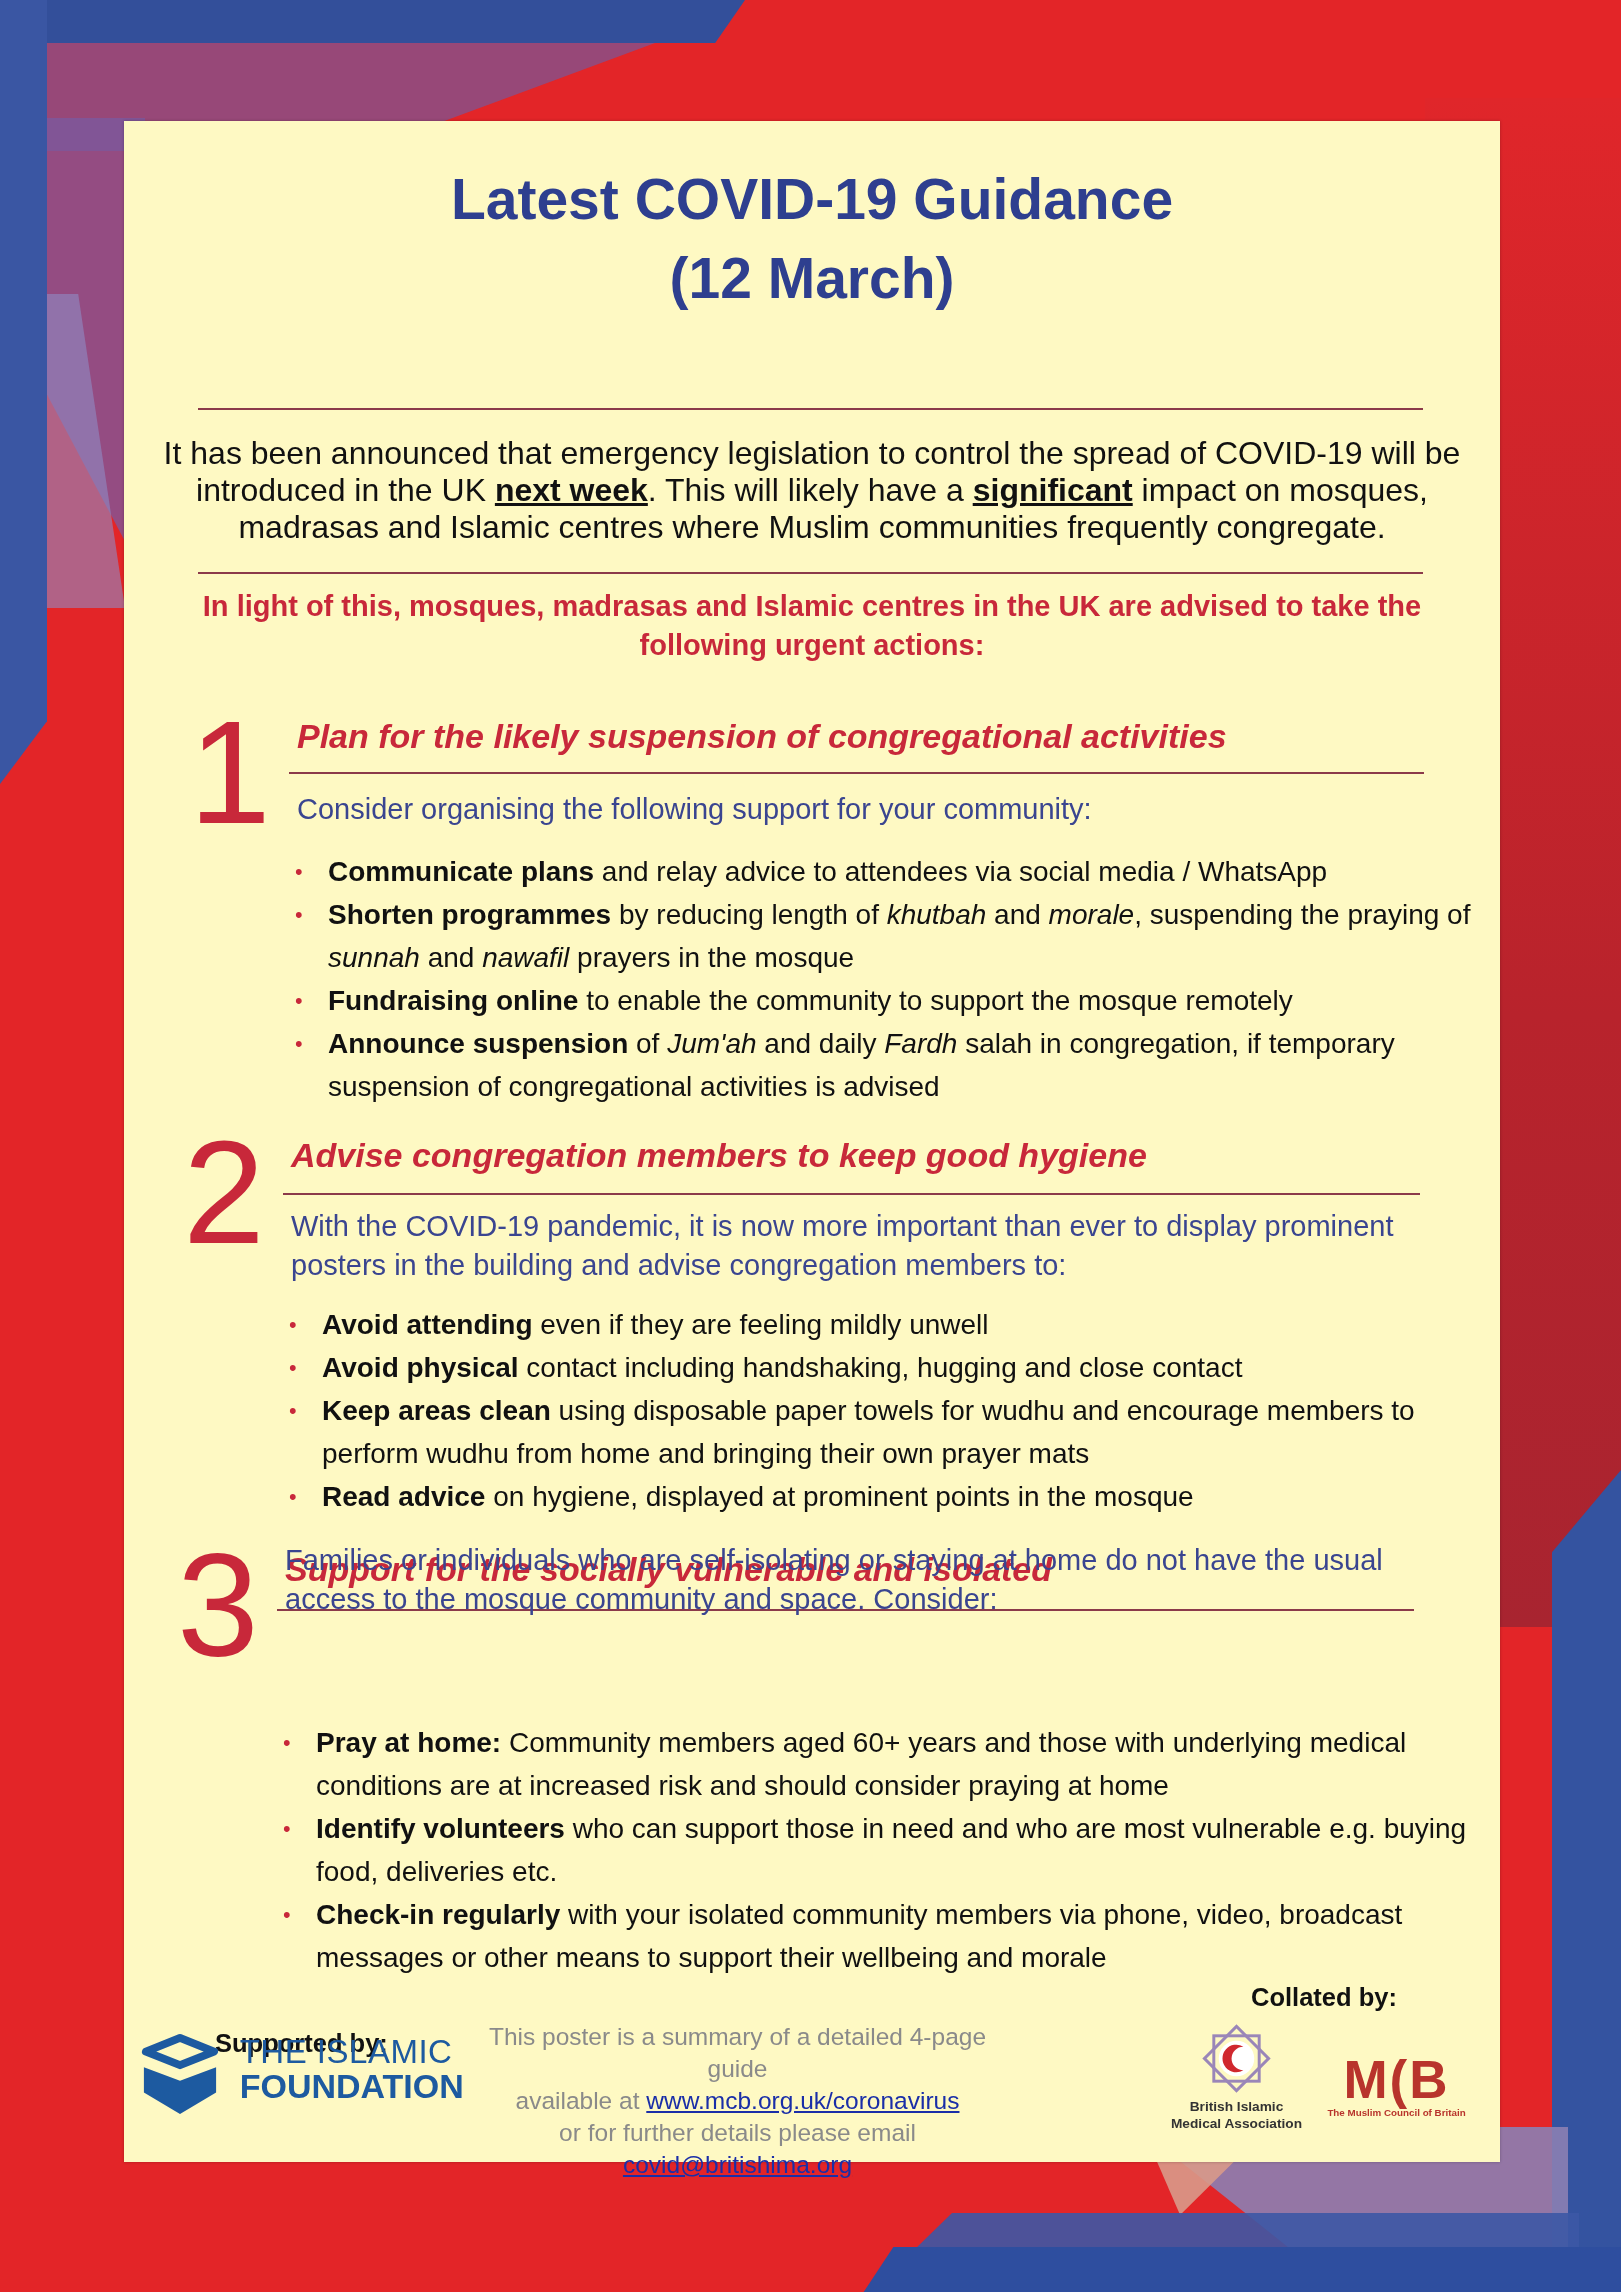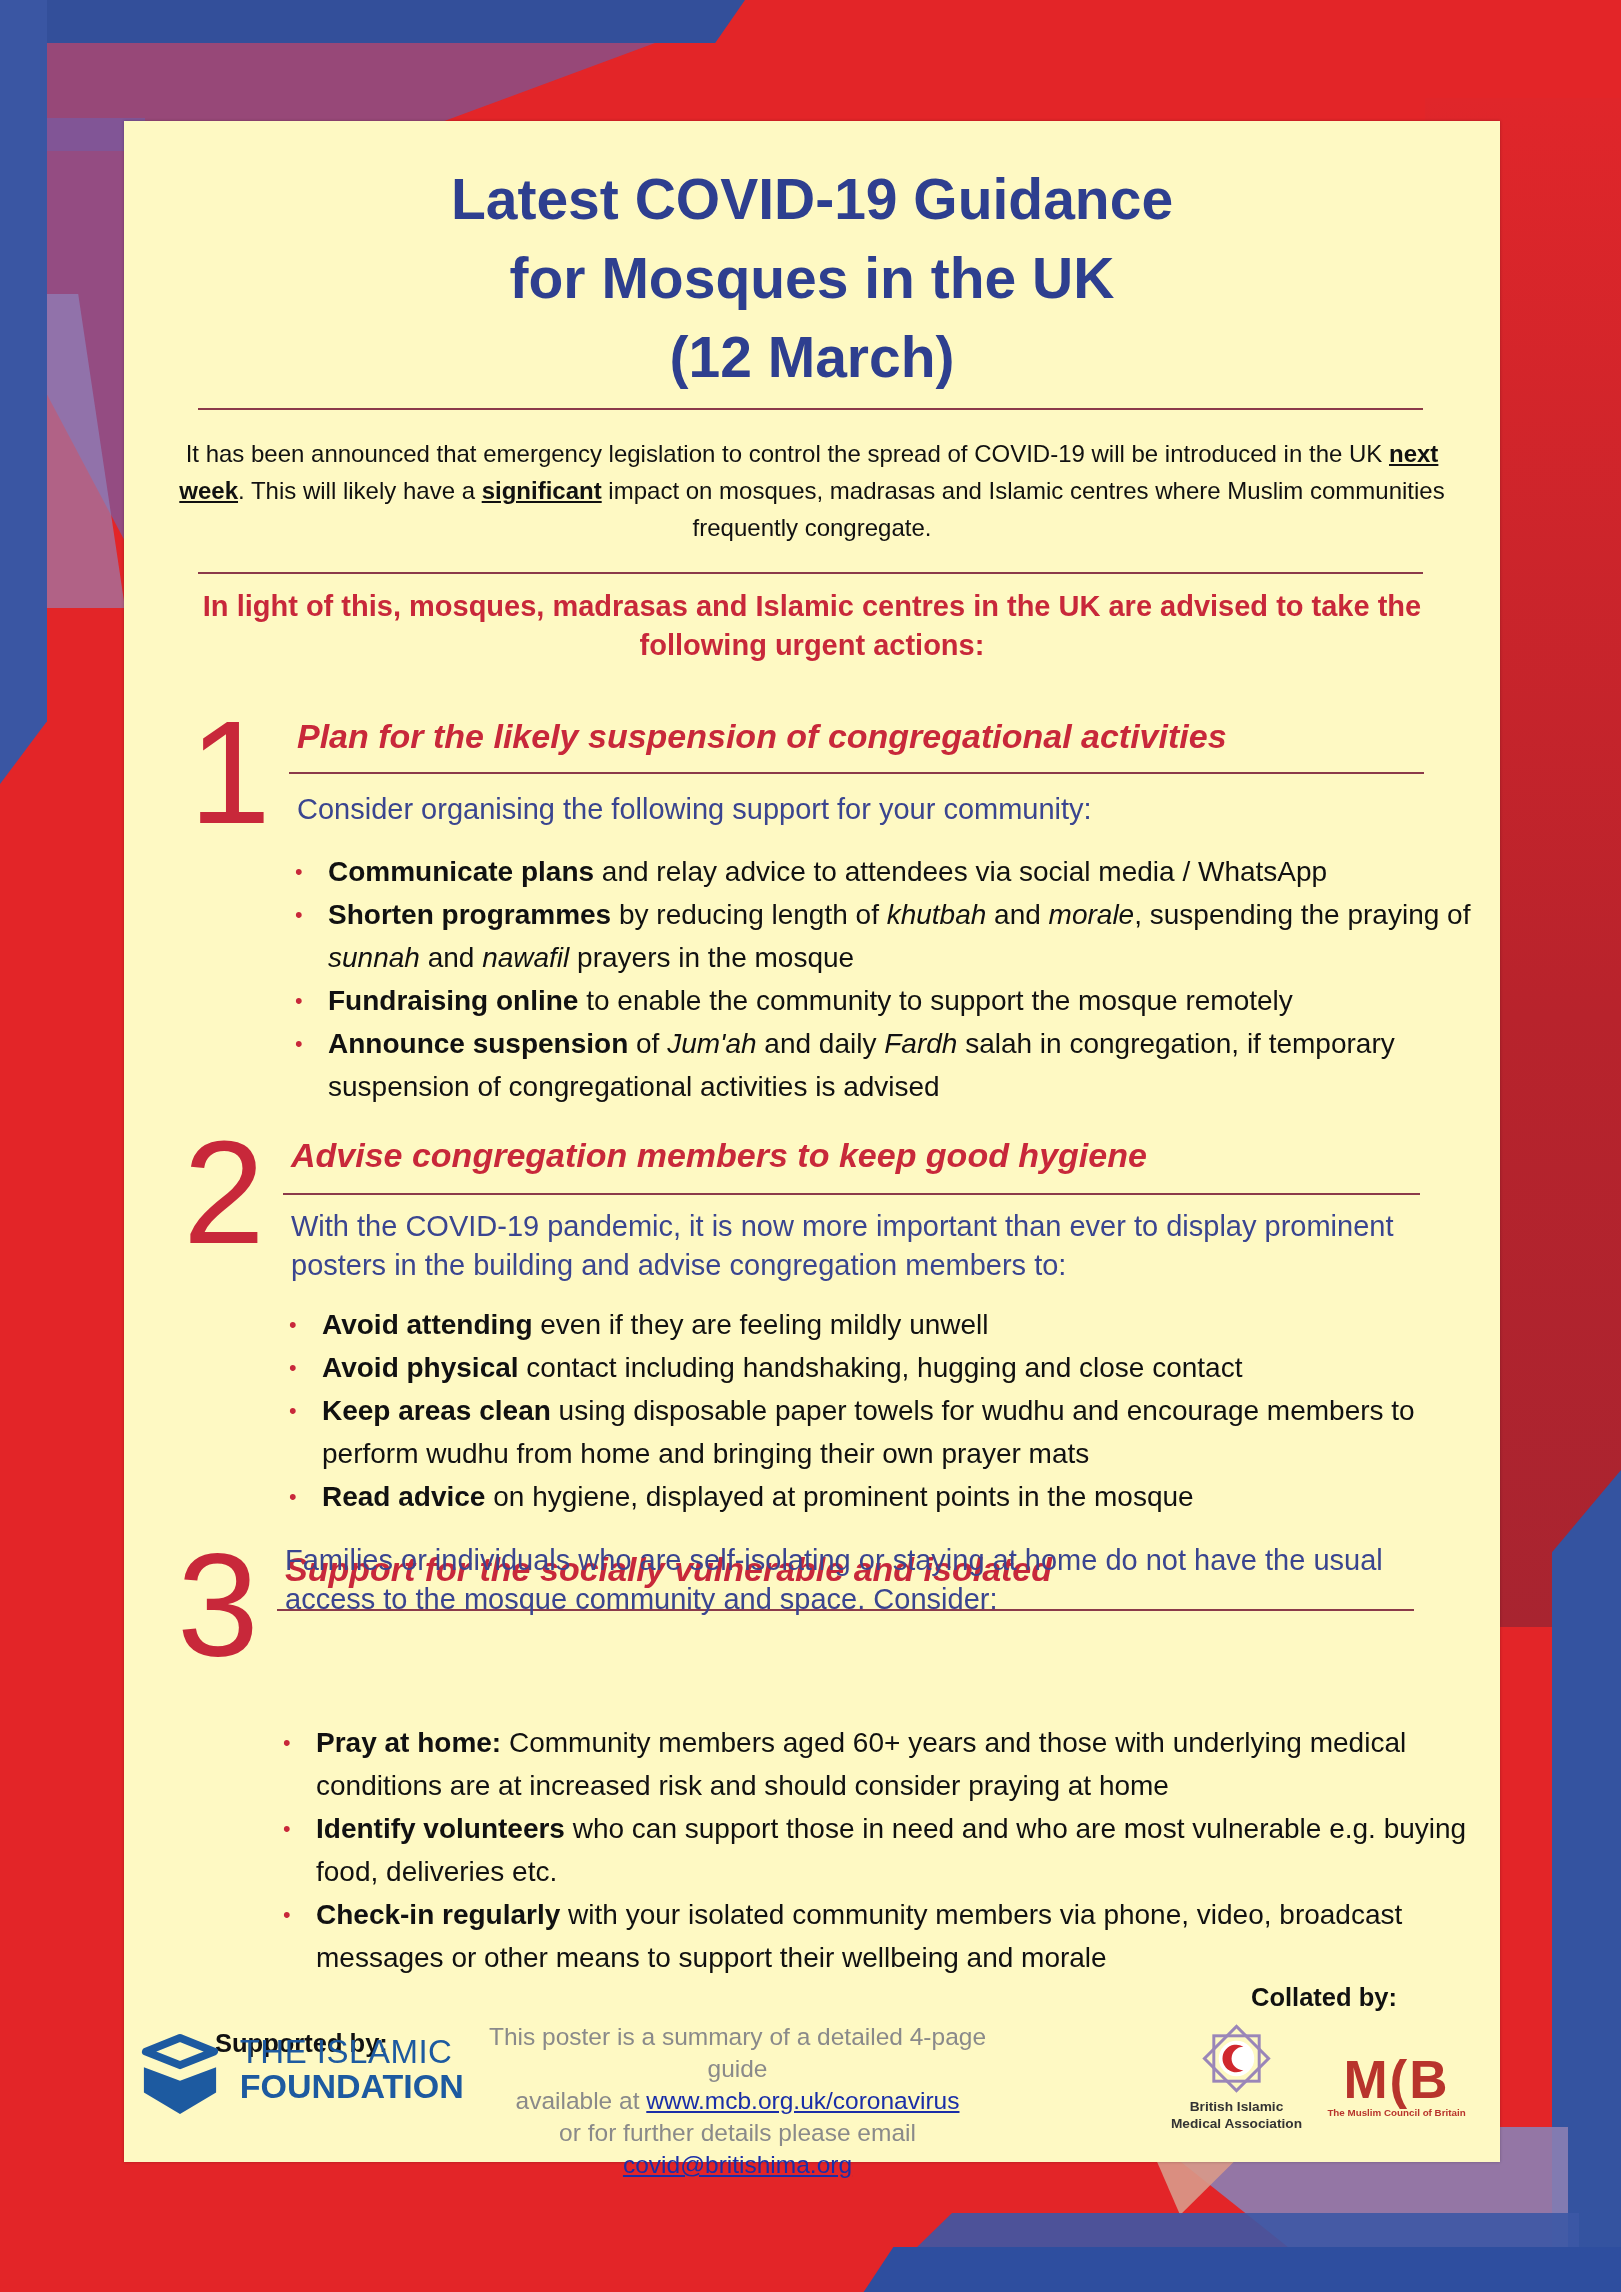--- a/index.html
+++ b/index.html
@@ -40,21 +40,21 @@
 
   .title { position: absolute; left: 0; right: 0; top: 39px; text-align: center;
     color: #2e3f8f; font-weight: bold; font-size: 57px; line-height: 79px; }
   .title div { margin: 0; }
 
   .rule { position: absolute; height: 2px; background: #8b3a4a; }
   .rule.r1 { left: 74px; width: 1225px; top: 287px; }
   .rule.r2 { left: 74px; width: 1225px; top: 451px; }
 
   .intro { position: absolute; left: 39px; right: 39px; top: 314px; text-align: center;
-    color: #111; font-size: 24px; line-height: 37px; }
+    color: #111; font-size: 32px; line-height: 37px; }
   .intro u { font-weight: bold; }
 
   .advice { position: absolute; left: 39px; right: 39px; top: 466px; text-align: center;
     color: #c8283a; font-weight: bold; font-size: 29px; line-height: 39px; }
 
   .section { position: absolute; left: 0; right: 0; }
   .sec-num { position: absolute; color: #c8283a; font-size: 147px; line-height: 147px;
     font-family: "Liberation Sans", sans-serif; }
   .sec-title { position: absolute; color: #c8283a; font-style: italic; font-weight: bold;
     font-size: 34px; line-height: 43px; white-space: nowrap; }
@@ -121,21 +121,20 @@
   <div class="shape s-lav-br"></div>
   <div class="shape s-peach"></div>
   <div class="shape s-blue-bottom2"></div>
   <div class="shape s-blue-bottom"></div>
 </div>
 
 <div class="card">
 
   <div class="title">
     <div>Latest COVID-19 Guidance</div>
-    <div>for Mosques in the UK</div>
     <div>(12 March)</div>
   </div>
 
   <div class="rule r1"></div>
 
   <div class="intro"><span>It has been announced that emergency legislation to control the spread of COVID-19 will be introduced in the UK </span><u>next week</u><span>. This will likely have a </span><u>significant</u><span> impact on mosques, madrasas and Islamic centres where Muslim communities frequently congregate.</span></div>
 
   <div class="rule r2"></div>
 
   <div class="advice">In light of this, mosques, madrasas and Islamic centres in the UK are advised to take the following urgent actions:</div>

